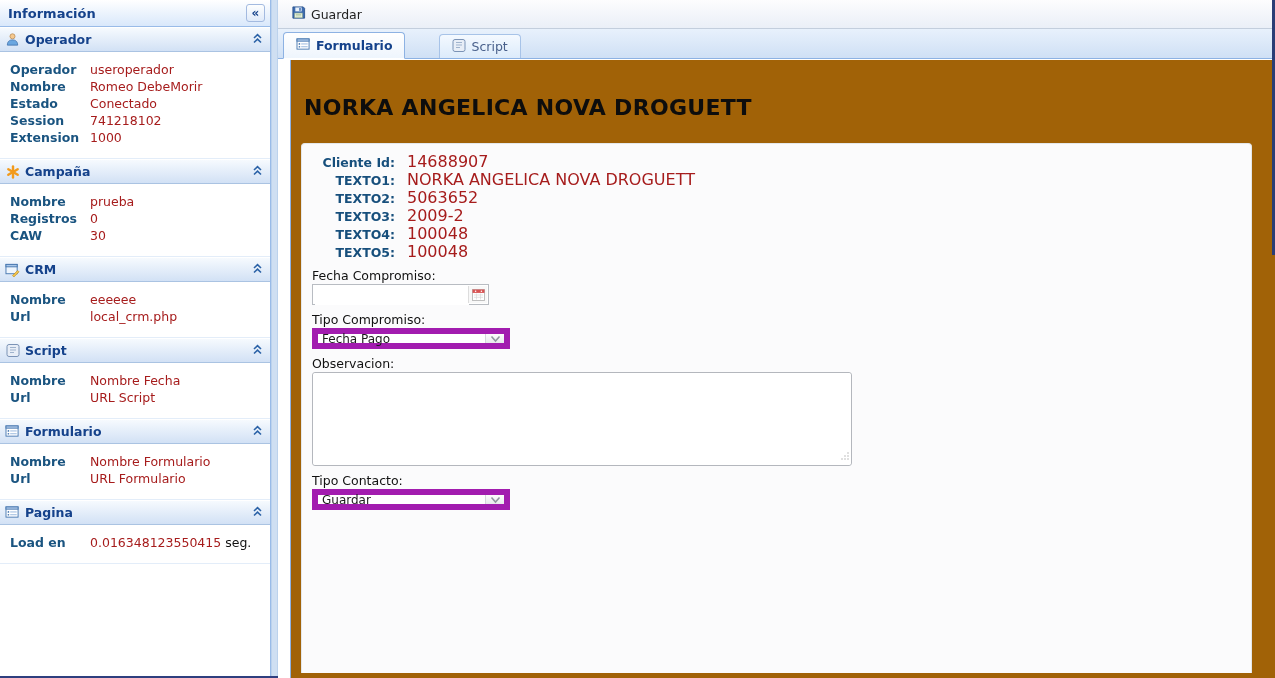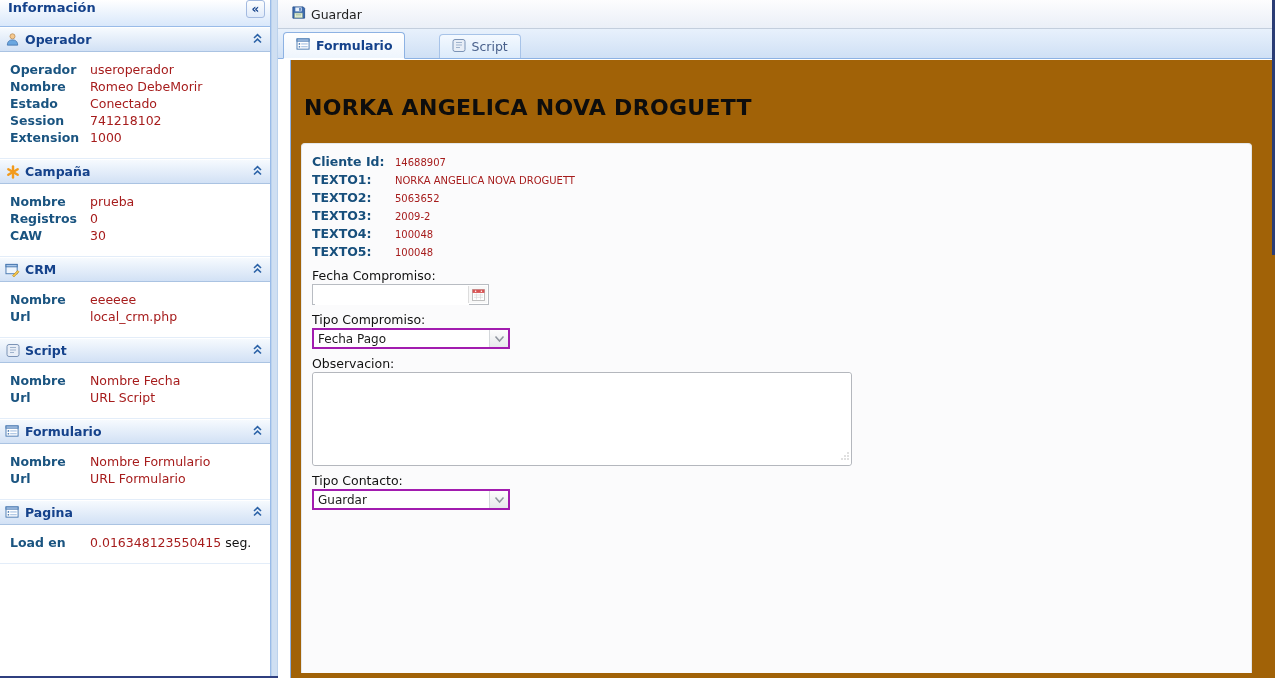--- a/index.html
+++ b/index.html
@@ -9,21 +9,21 @@
     background:#ffffff;font-size:12.5px;color:#000;
   }
   
   .sidebar{
     position:absolute;left:0;top:0;width:271px;height:676px;
     background:#fff;border-right:1px solid #99bbe8;box-sizing:border-box;
   }
   .sidebar-bottom-line{position:absolute;left:0;top:676px;width:278px;height:2px;background:#2f3f7f;}
   .sb-header{
     height:27px;background:linear-gradient(#ffffff,#d9e8fb);
-    border-bottom:1px solid #99bbe8;display:flex;align-items:flex-start;
+    border-bottom:1px solid #99bbe8;display:flex;align-items:center;
     padding:0 5px 0 8px;box-sizing:border-box;
   }
   .sb-title{font-weight:bold;font-size:13px;color:#15428b;flex:1;}
   .collapse-btn{
     width:19px;height:18px;border:1px solid #a3bae0;border-radius:3px;
     background:linear-gradient(#fdfefe,#dfeafa);color:#15428b;font-weight:bold;
     font-size:12px;line-height:16px;text-align:center;cursor:pointer;box-sizing:border-box;
   }
   .section-header{
     height:25px;background:linear-gradient(#f6fafe,#d2e1f5);
@@ -67,29 +67,29 @@
     border-radius:4px 4px 0 0;color:#4a618c;font-size:12.5px;margin-left:34px;
   }
   .tabbody{position:absolute;top:60px;left:12px;right:0;bottom:0;border-left:1px solid #8db2e3;background:#a16207;}
   .page-title{margin:35px 0 0 13px;font-size:22px;font-weight:bold;color:#0d0d0d;letter-spacing:.3px;}
   .fields-panel{
     margin:23px 0 0 10px;width:951px;box-sizing:border-box;height:530px;
     background:#fbfbfc;border:1px solid #e4e7ea;border-radius:4px 4px 0 0;border-bottom:none;
     padding:9px 0 0 10px;
   }
   .frow{line-height:17px;white-space:nowrap;}
-  .frow .flbl{display:inline-block;width:83px;font-weight:bold;color:#174f7c;font-size:12.5px;}
-  .frow .fval{color:#a61c1c;font-size:10px;}
+  .frow .flbl{display:inline-block;width:83px;font-weight:bold;color:#174f7c;font-size:12.5px;text-align:right;}
+  .frow .fval{color:#a61c1c;font-size:16px;margin-left:12px;}
   .ctl-label{color:#111;font-size:12.5px;margin-top:7px;line-height:15px;}
   .datefield{position:relative;width:177px;height:21px;margin-top:1px;
     border:1px solid #b8bcc2;background:#fff;box-sizing:border-box;}
   .datefield input{position:absolute;left:2px;top:1px;width:150px;height:17px;border:none;outline:none;font-size:12px;font-family:inherit;}
   .date-trigger{position:absolute;right:1px;top:1px;width:18px;height:17px;background:#f8f8f8;
     border-left:1px solid #ddd;display:flex;align-items:center;justify-content:center;cursor:pointer;}
-  .selectbox{width:198px;height:21px;border:2px solid #a21caf;background:#fff;display:flex;
+  .selectbox{width:198px;height:21px;border:6px solid #a21caf;background:#fff;display:flex;
     align-items:center;box-sizing:border-box;margin-top:1px;cursor:pointer;}
   .selectbox .sel-text{flex:1;padding-left:4px;font-size:12px;color:#1a1a1a;}
   .sel-trigger{width:18px;height:100%;border-left:1px solid #d4d7db;
     background:linear-gradient(#fdfdfd,#e7e9ec);display:flex;align-items:center;justify-content:center;}
   .obs-area{width:540px;height:94px;margin-top:1px;border:1px solid #b4b7bd;border-radius:3px;
     background:#fff;resize:none;box-sizing:border-box;position:relative;}
   .obs-area textarea{width:100%;height:100%;border:none;outline:none;resize:none;box-sizing:border-box;
     font-family:inherit;font-size:12px;border-radius:3px;}
   .resize-grip{position:absolute;right:2px;bottom:2px;pointer-events:none;}
   .scroll-thumb{position:absolute;right:0;top:0;width:3px;height:255px;background:#2b3d75;}

